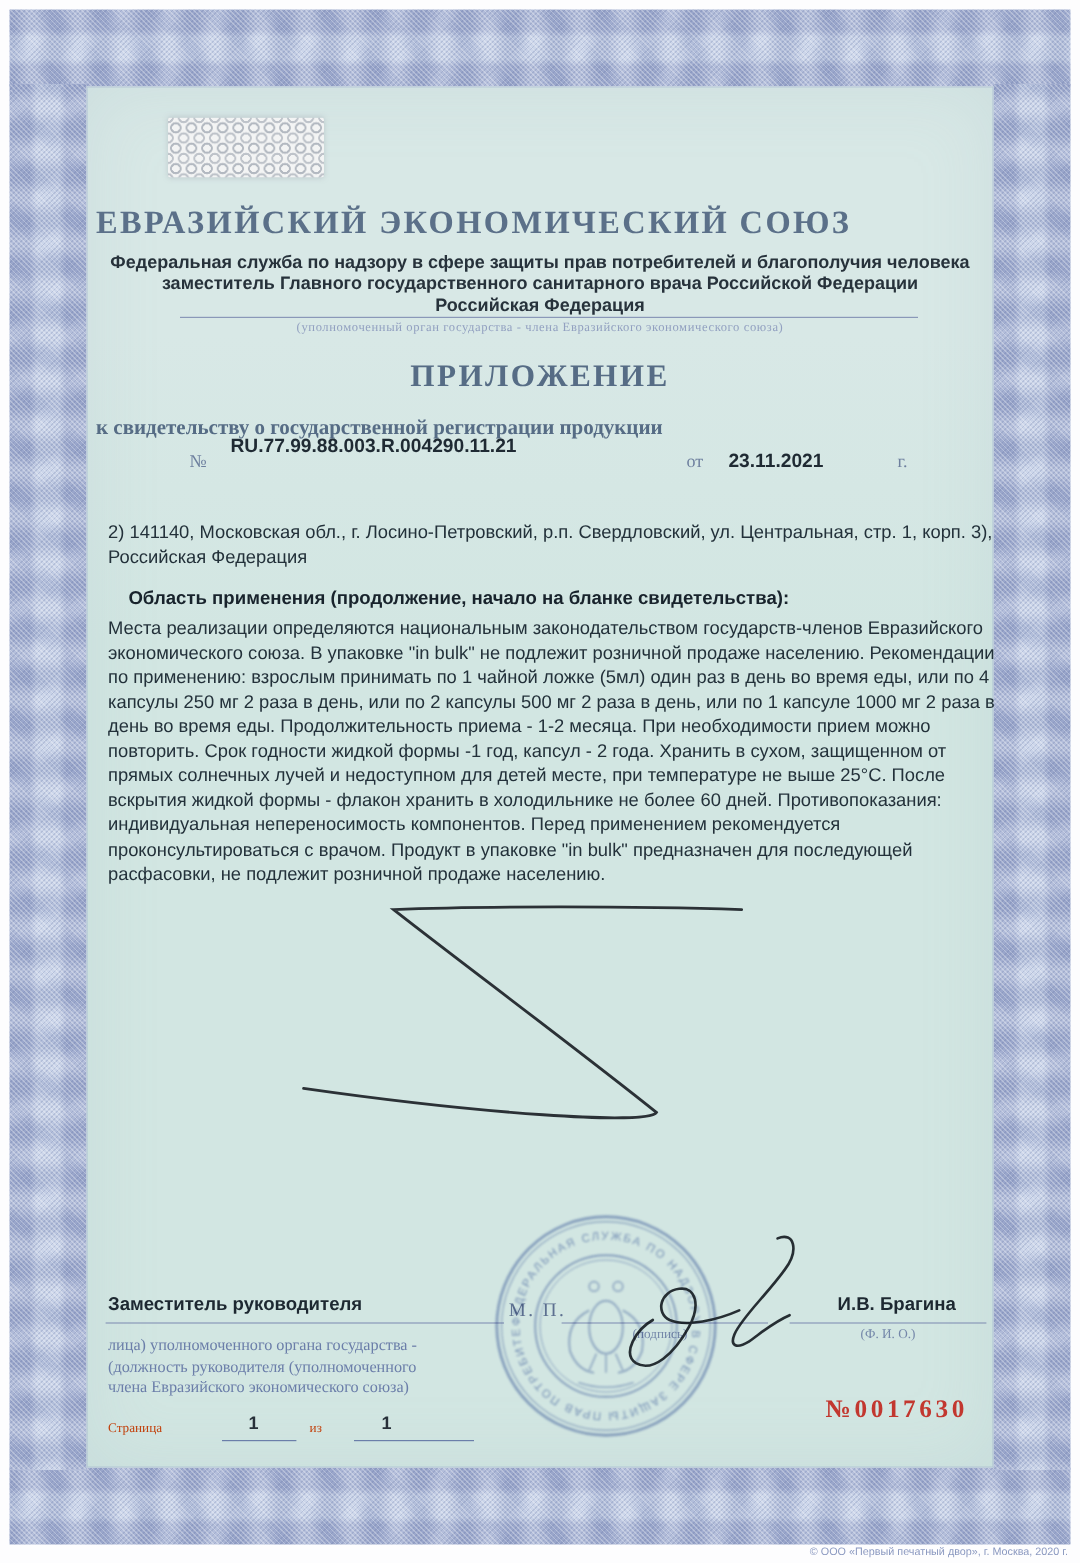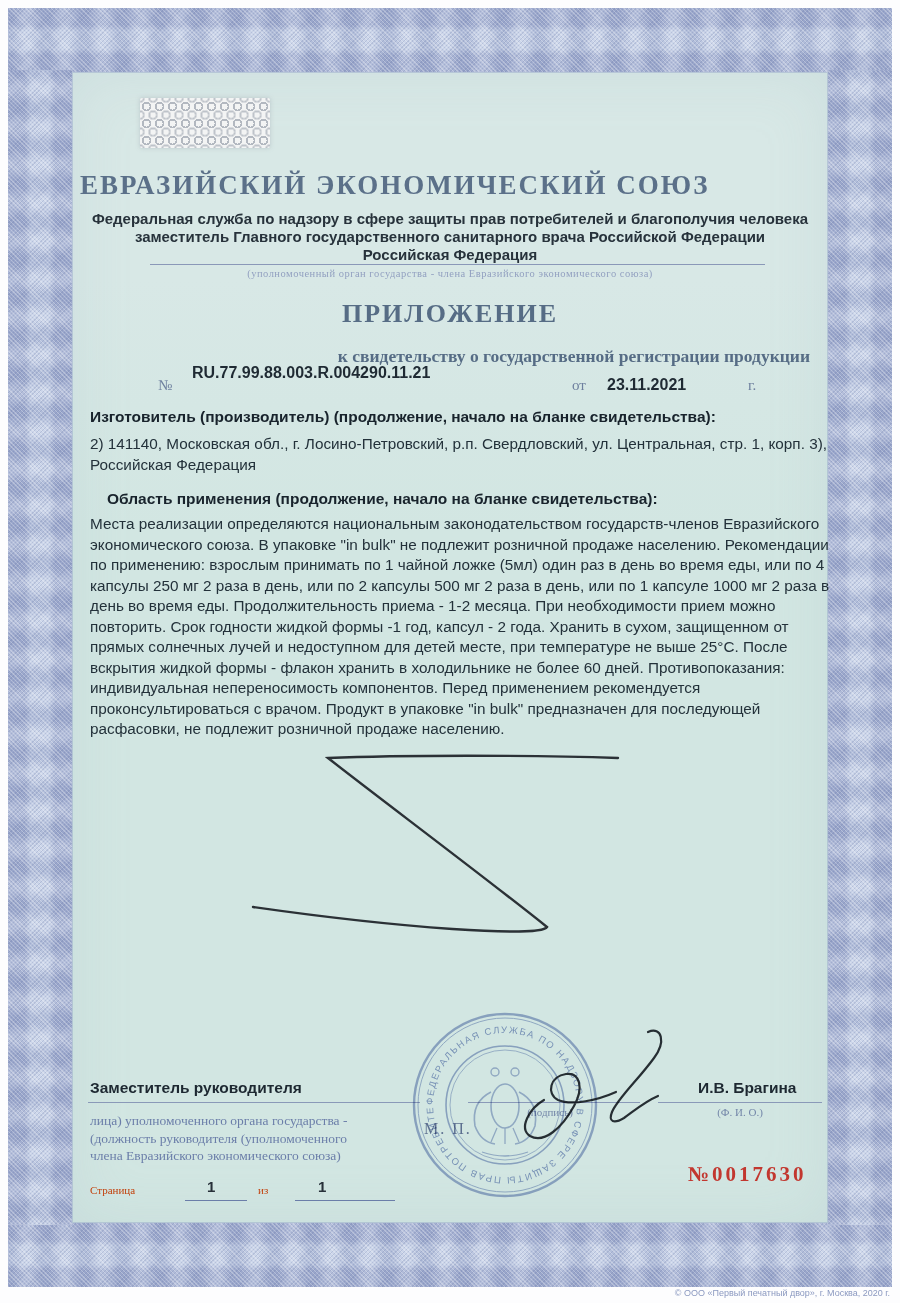--- a/index.html
+++ b/index.html
@@ -41,39 +41,39 @@
         background-size:13px 17px,13px 17px;background-position:0 0,6.5px 8.5px;
         box-shadow:0 0 4px rgba(160,170,180,.5);}
   .union-title{left:80px;right:80px;top:170px;font-family:"Liberation Serif",serif;
                font-weight:bold;font-size:27px;letter-spacing:2px;color:#5b7089;z-index:2;}
   .auth-line{left:80px;right:80px;text-align:center;font-size:15px;font-weight:600;color:#27323b;z-index:2;}
   .hrule{left:150px;width:615px;top:264px;border-bottom:1.4px solid #8a98b8;z-index:2;}
   .auth-caption{left:80px;right:80px;top:268px;text-align:center;font-family:"Liberation Serif",serif;
                 font-size:10.5px;color:#8694ba;filter:blur(.4px);opacity:.85;z-index:2;letter-spacing:.5px;}
   .doc-title{left:80px;right:80px;top:299px;text-align:center;font-family:"Liberation Serif",serif;
              font-weight:bold;font-size:26px;letter-spacing:2px;color:#566c85;z-index:2;}
-  .doc-subtitle{left:80px;right:90px;top:346px;text-align:right;font-family:"Liberation Serif",serif;
+  .doc-subtitle{left:80px;right:80px;top:346px;text-align:left;font-family:"Liberation Serif",serif;
                 font-weight:bold;font-size:17.5px;color:#566c85;z-index:2;}
   .reg-label{font-family:"Liberation Serif",serif;font-size:15px;color:#6d7f9e;z-index:2;}
   .reg-value{font-size:16px;font-weight:bold;color:#1f2a33;z-index:2;}
   .h-bold{left:90px;width:740px;font-size:15.5px;font-weight:bold;color:#18232c;z-index:2;}
   .body-text{left:90px;width:740px;font-size:15.3px;line-height:20.5px;color:#23313a;z-index:2;}
 
   
   .wm-brand{left:0;right:0;top:698px;text-align:center;font-size:100px;font-weight:bold;line-height:.92;
             color:#86producer;color:#879092;opacity:.52;letter-spacing:1px;z-index:0;}
   .wm-tag{left:0;right:0;top:797px;text-align:center;font-size:30px;color:#8f999b;opacity:.6;z-index:0;letter-spacing:1px;}
   .wm-svg{left:0;top:0;z-index:0;}
 
   
   .sig-line{border-bottom:1.2px solid #8a99b8;z-index:2;}
   .sig-caption{font-family:"Liberation Serif",serif;font-size:11px;color:#7487a9;z-index:2;text-align:center;}
   .post-caption{left:90px;top:1112px;width:360px;font-family:"Liberation Serif",serif;font-size:13.5px;
                 line-height:17.5px;color:#6b7ea9;z-index:2;}
-  .mp{left:424px;top:1084px;font-family:"Liberation Serif",serif;font-size:16px;color:#5d7090;letter-spacing:2px;z-index:2;margin-top:36px;}
+  .mp{left:424px;top:1084px;font-family:"Liberation Serif",serif;font-size:16px;color:#5d7090;letter-spacing:2px;z-index:2;}
   .deputy{left:90px;top:1079px;font-size:15.5px;font-weight:600;color:#1d2831;z-index:2;}
   .fio{left:698px;top:1079px;font-size:15.5px;font-weight:600;color:#1d2831;z-index:2;}
 
   .pg-label{font-family:"Liberation Serif",serif;font-size:11px;color:#c2410c;z-index:2;}
   .pg-num{font-size:15px;font-weight:bold;color:#273039;z-index:2;}
   .form-no{left:688px;top:1162px;font-family:"Liberation Serif",serif;font-size:21px;font-weight:600;
            letter-spacing:3px;color:#c2372f;z-index:2;}
   .credit{right:10px;top:1288px;font-size:9px;color:#8b99c0;z-index:2;}
 
   .ink{z-index:3;}
@@ -113,21 +113,20 @@
 
   <div class="abs doc-title">ПРИЛОЖЕНИЕ</div>
   <div class="abs doc-subtitle">к свидетельству о государственной регистрации продукции</div>
 
   <div class="abs reg-label" style="left:158px;top:377px;">№</div>
   <div class="abs reg-value" style="left:192px;top:364px;">RU.77.99.88.003.R.004290.11.21</div>
   <div class="abs reg-label" style="left:572px;top:377px;">от</div>
   <div class="abs reg-value" style="left:607px;top:376px;">23.11.2021</div>
   <div class="abs reg-label" style="left:748px;top:377px;">г.</div>
 
-  <div class="abs h-bold" style="top:408px;">Изготовитель (производитель) (продолжение, начало на бланке свидетельства):</div>
   <div class="abs body-text" style="top:434px;">2) 141140, Московская обл., г. Лосино-Петровский, р.п. Свердловский, ул. Центральная, стр. 1, корп. 3), Российская Федерация</div>
 
   <div class="abs h-bold" style="top:490px;margin-left:17px;">Область применения (продолжение, начало на бланке свидетельства):</div>
   <div class="abs body-text" style="top:514px;">Места реализации определяются национальным законодательством государств-членов Евразийского экономического союза. В упаковке "in bulk" не подлежит розничной продаже населению. Рекомендации по применению: взрослым принимать по 1 чайной ложке (5мл) один раз в день во время еды, или по 4 капсулы 250 мг 2 раза в день, или по 2 капсулы 500 мг 2 раза в день, или по 1 капсуле 1000 мг 2 раза в день во время еды. Продолжительность приема - 1-2 месяца. При необходимости прием можно повторить. Срок годности жидкой формы -1 год, капсул - 2 года. Хранить в сухом, защищенном от прямых солнечных лучей и недоступном для детей месте, при температуре не выше 25°С. После вскрытия жидкой формы - флакон хранить в холодильнике не более 60 дней. Противопоказания: индивидуальная непереносимость компонентов. Перед применением рекомендуется проконсультироваться с врачом. Продукт в упаковке "in bulk" предназначен для последующей расфасовки, не подлежит розничной продаже населению.</div>
 
   <svg class="abs ink" width="900" height="1303" viewBox="0 0 900 1303">
     <path d="M618 758 C 530 755, 400 755, 328 758 C 375 795, 486 878, 547 927 C 540 938, 400 928, 253 907" fill="none" stroke="#2b3136" stroke-width="2.4" stroke-linecap="round"></path>
   </svg>
 
   <div class="abs deputy">Заместитель  руководителя</div>

